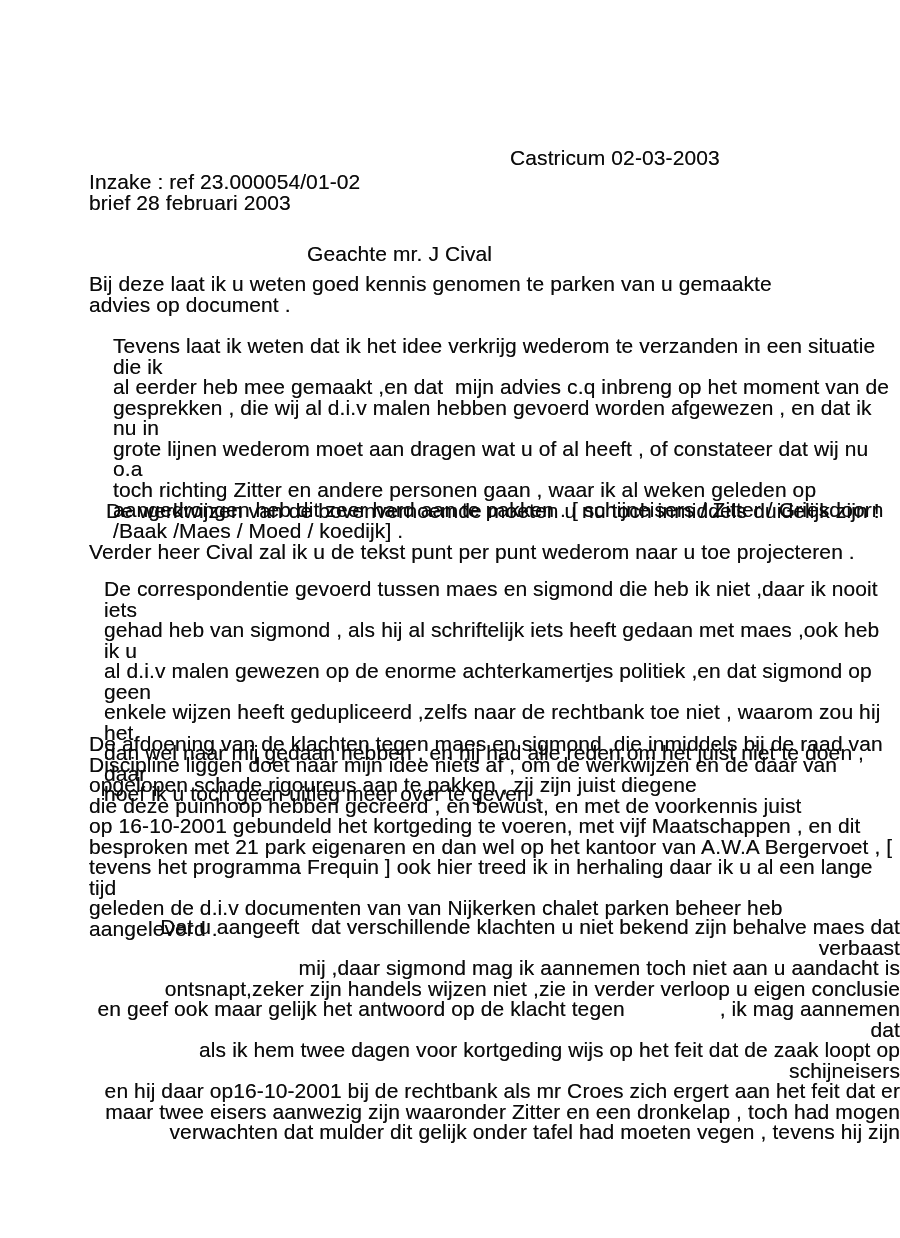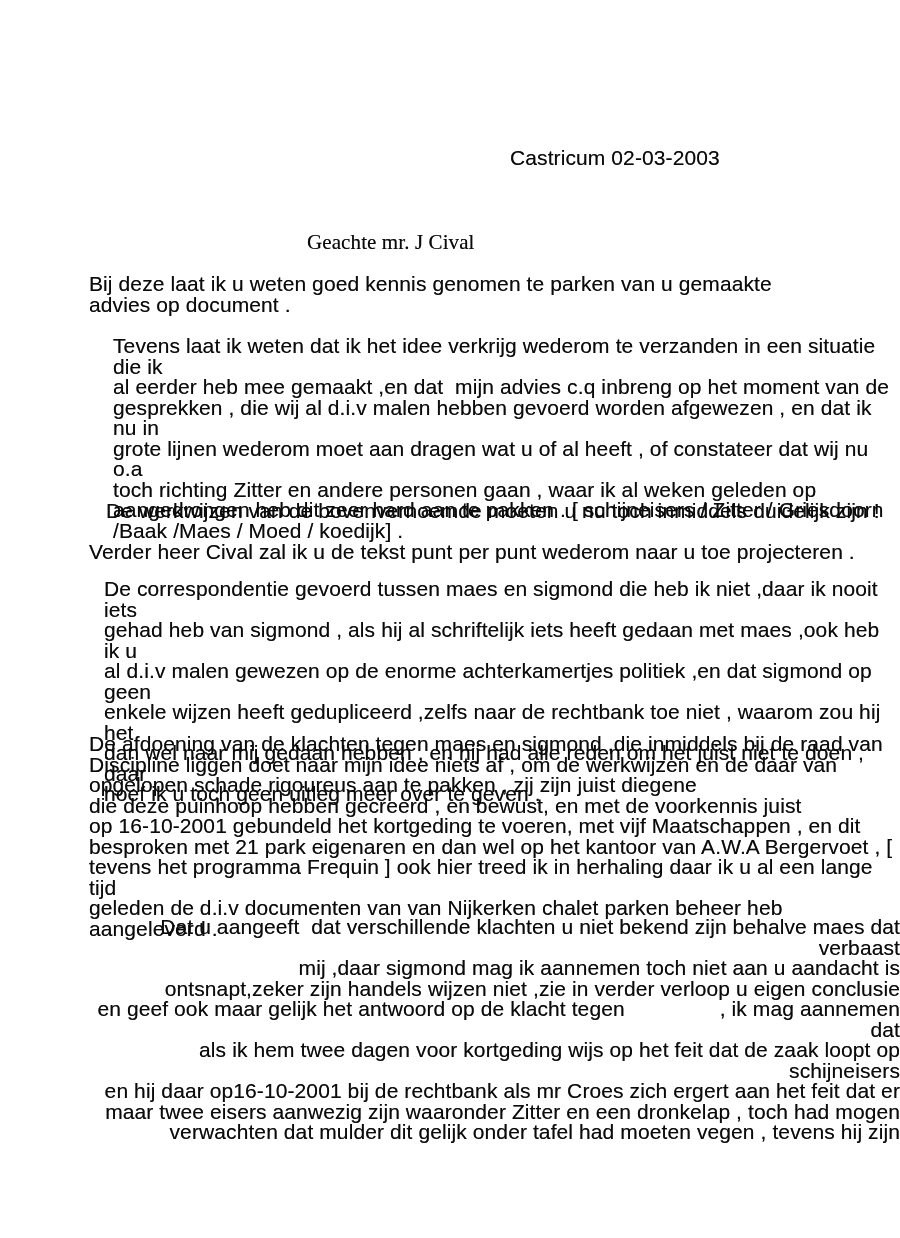--- a/index.html
+++ b/index.html
@@ -25,36 +25,38 @@
     font-size: 21px;
     line-height: 20.5px;
     white-space: pre-wrap;
     letter-spacing: 0.1px;
     color: #0b0b0b;
     
     text-shadow: 0 0 0.4px rgba(0,0,0,0.55);
   }
   .date-line      { left: 510px; top: 148px; }
   .ref-block      { left: 89px;  top: 172px; }
-  .salutation     { left: 307px; top: 232px; font-family: Liberation Serif, serif; }
+  .salutation     { left: 307px; top: 244px; }
   .para-1         { left: 89px;  top: 274px; }
   .para-2         { left: 89px;  top: 336px; margin-left: 24px; }
   .para-3         { left: 106px;  top: 501px; }
   .para-4         { left: 89px;  top: 542px; }
   .para-5         { left: 104px;  top: 579px; }
   .para-6         { left: 89px;  top: 734px; }
   .para-7         { left: 89px;  top: 917px; text-align: right; }
 </style>
 </head>
 <body>
 
 <div class="page">
 
   <div class="txt date-line">Castricum 02-03-2003</div>
 
+  <div class="txt ref-block">Inzake : ref 23.000054/01-02
+brief 28 februari 2003</div>
 
   <div class="txt salutation">Geachte mr. J Cival</div>
 
   <div class="txt para-1">Bij deze laat ik u weten goed kennis genomen te parken van u gemaakte
 advies op document .</div>
 
   <div class="txt para-2">Tevens laat ik weten dat ik het idee verkrijg wederom te verzanden in een situatie die ik
 al eerder heb mee gemaakt ,en dat  mijn advies c.q inbreng op het moment van de
 gesprekken , die wij al d.i.v malen hebben gevoerd worden afgewezen , en dat ik nu in
 grote lijnen wederom moet aan dragen wat u of al heeft , of constateer dat wij nu o.a

